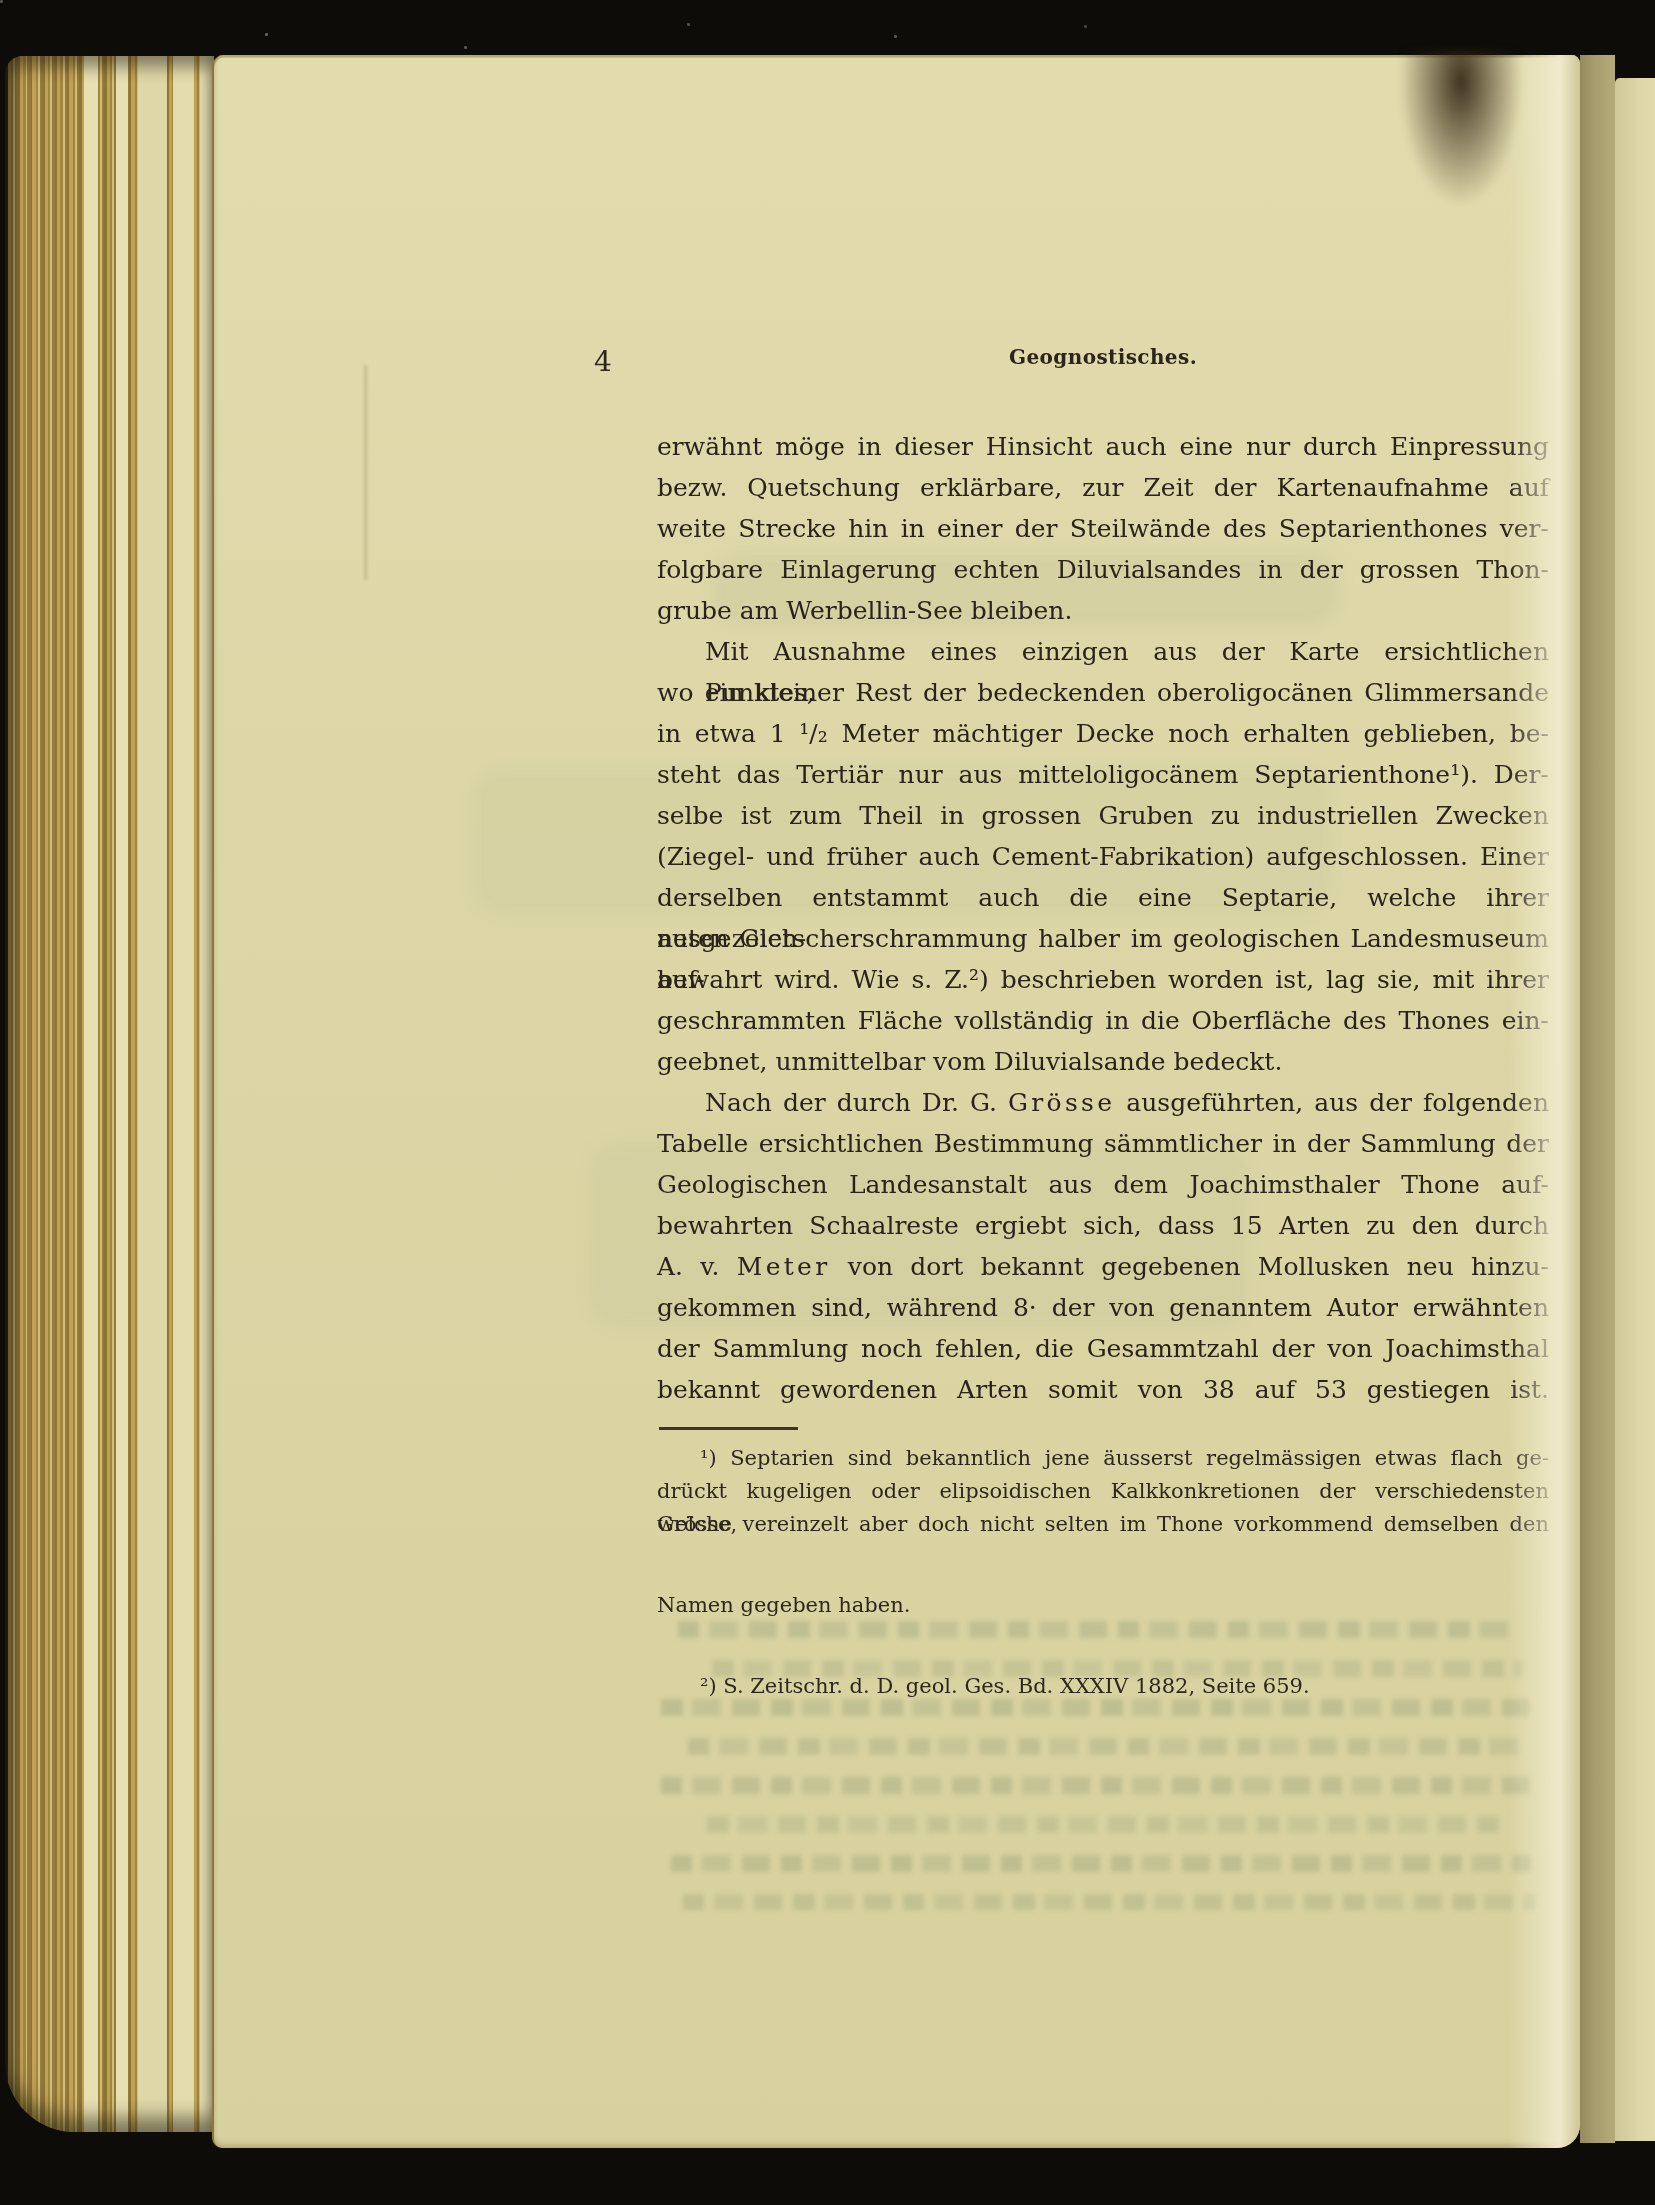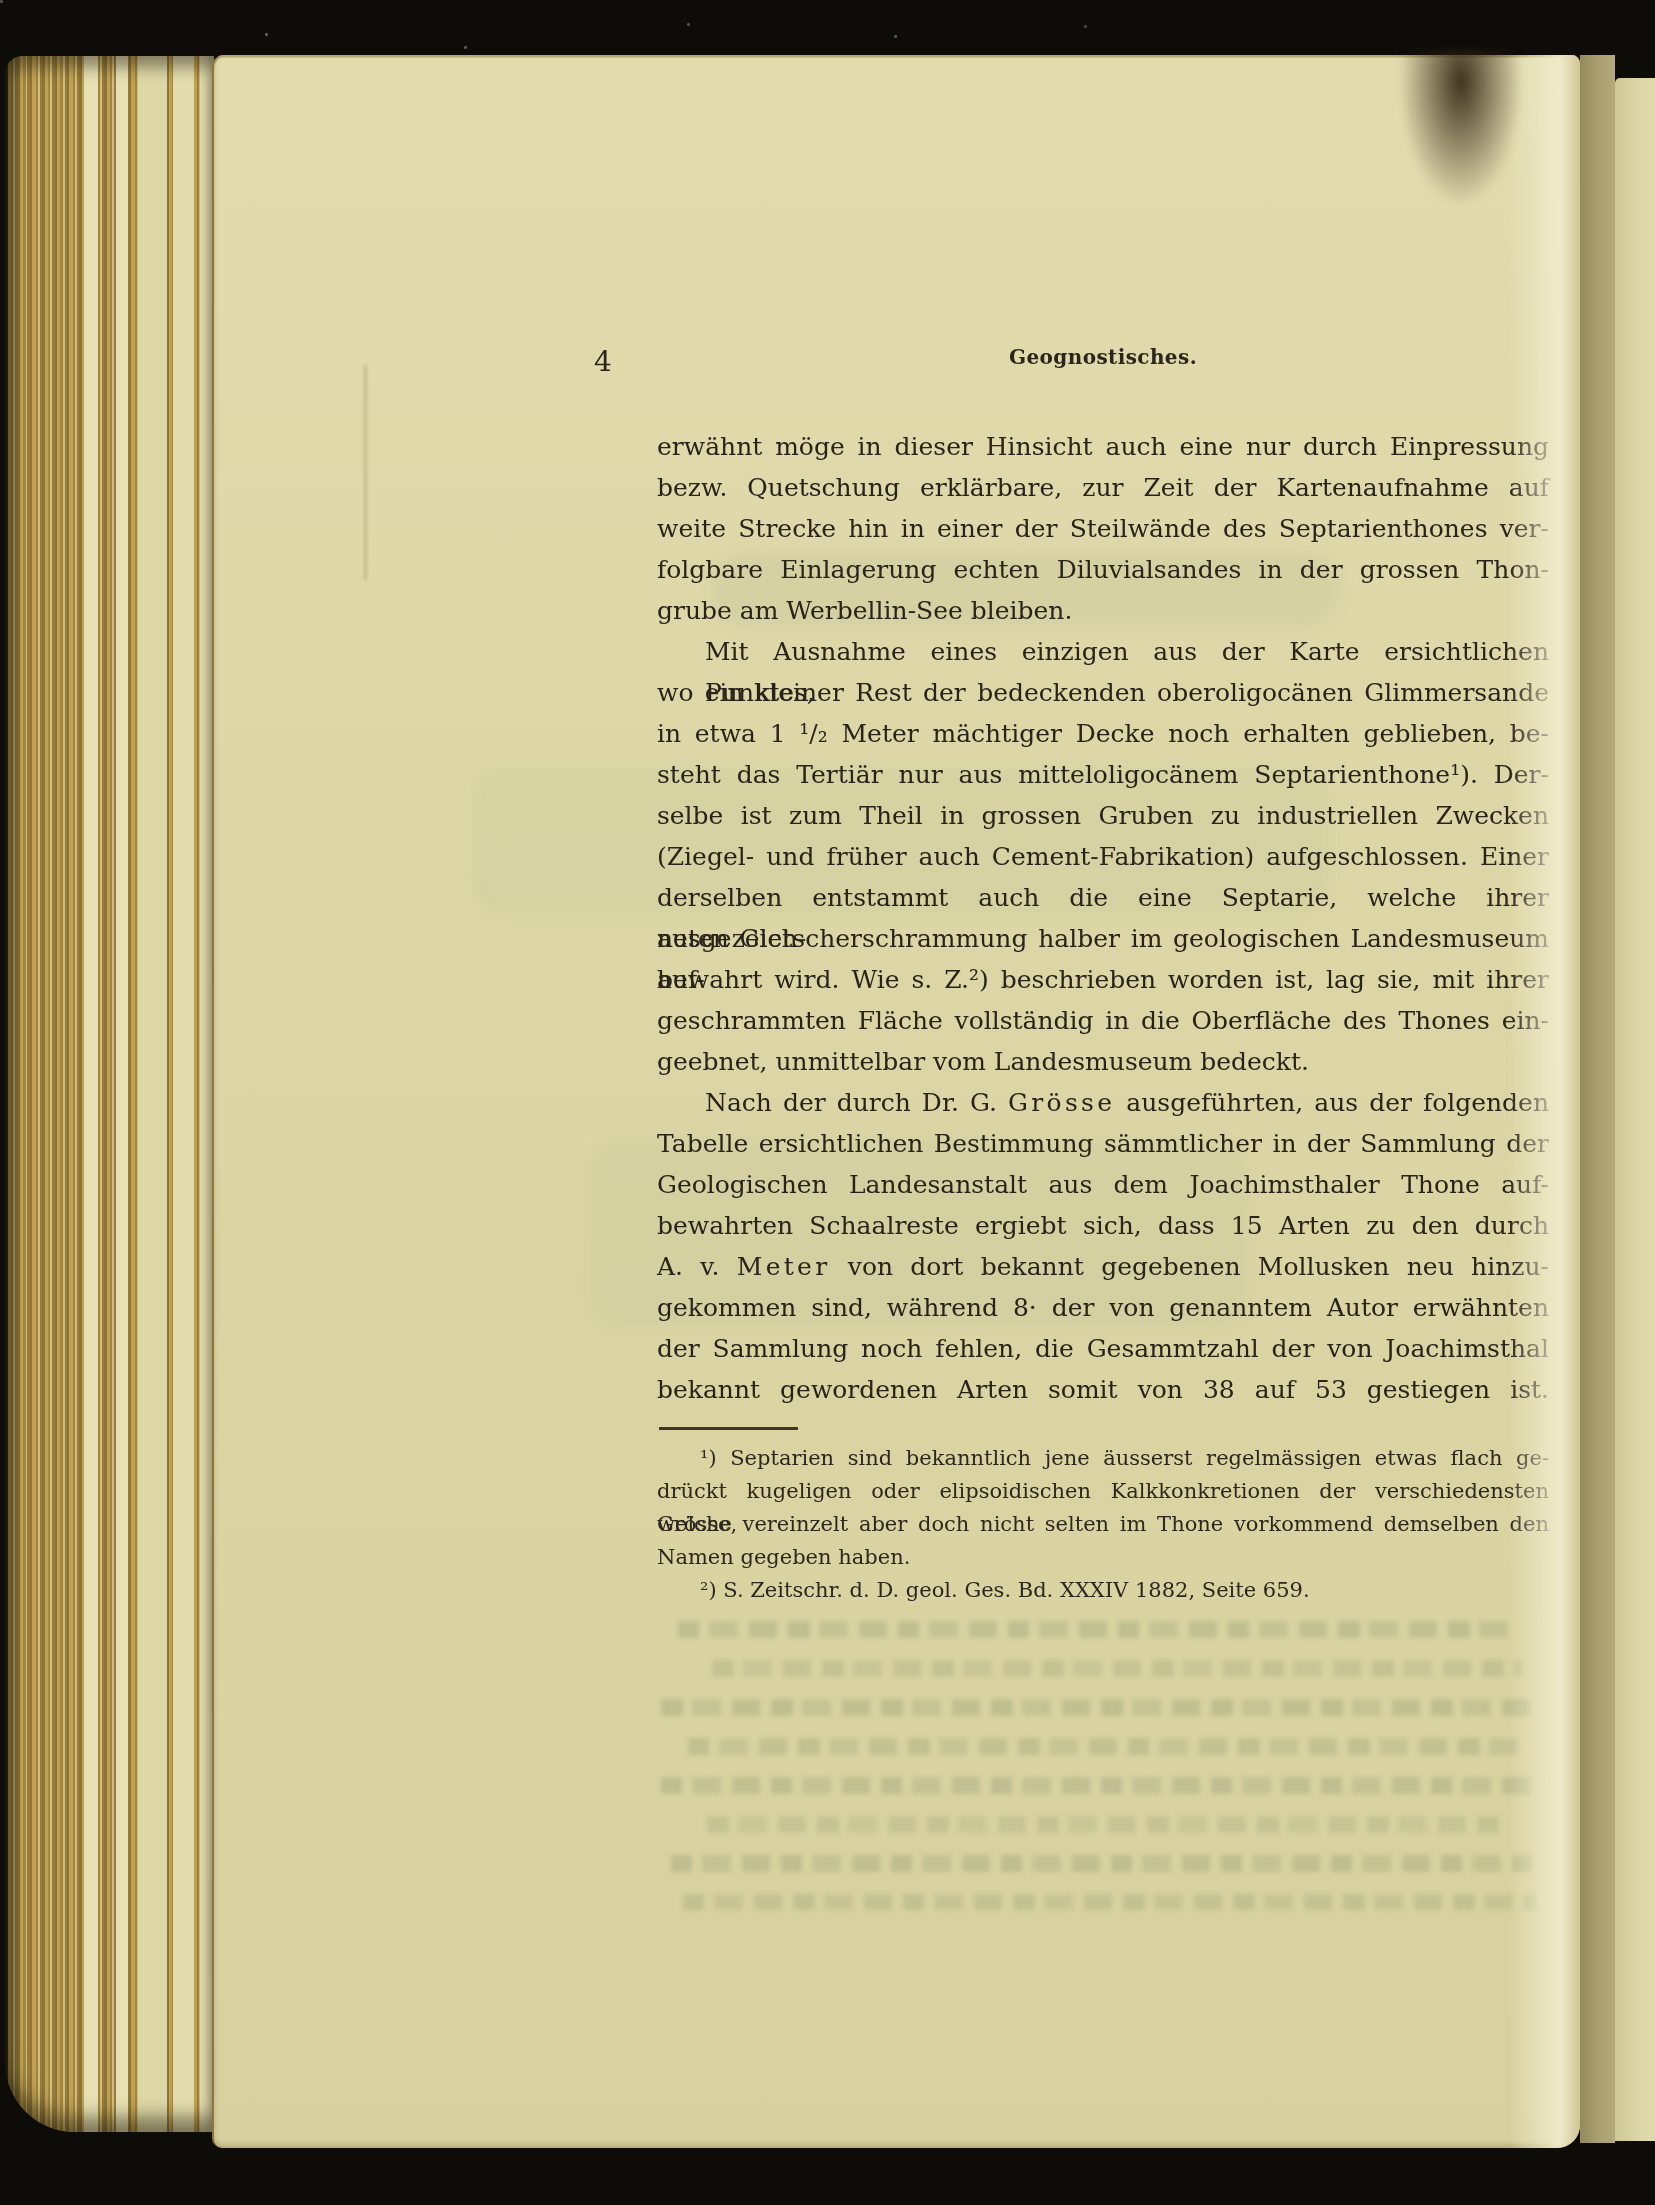--- a/index.html
+++ b/index.html
@@ -89,21 +89,21 @@
   .bline.indent{padding-left:48px;}
   .bline.last{text-align:left;text-align-last:left;}
   .sperr{letter-spacing:3.3px;}
   .fnrule{position:absolute;left:445px;top:1372px;width:139px;height:2.5px;background:#3c362a;}
   .footnotes{
     position:absolute;left:443px;top:1387px;width:892px;
     font-size:21px;line-height:33px;color:#2d271d;
   }
   .fline{height:33px;text-align:justify;text-align-last:justify;}
   .fline.indent{padding-left:43px;}
-  .fline.last{text-align:center;text-align-last:left;}
+  .fline.last{text-align:center;text-align-last:left;margin-top:48px;}
   
   .ghost{position:absolute;left:447px;top:1566px;width:892px;opacity:.5;}
   .gline{
     height:16.6px;margin-bottom:22.4px;filter:blur(2.5px);
     background:repeating-linear-gradient(90deg,
       rgba(122,136,98,.55) 0 21.5px, rgba(0,0,0,0) 21.5px 31px,
       rgba(122,136,98,.42) 31px 60px, rgba(0,0,0,0) 60px 71px,
       rgba(122,136,98,.5) 71px 99px, rgba(0,0,0,0) 99px 110px);
   }
   .gline:nth-child(1){width:836px;margin-left:16.6px;}
@@ -143,21 +143,21 @@
         <div class="bline indent">Mit Ausnahme eines einzigen aus der Karte ersichtlichen Punktes,</div>
         <div class="bline">wo ein kleiner Rest der bedeckenden oberoligocänen Glimmersande</div>
         <div class="bline">in etwa 1 ¹/₂ Meter mächtiger Decke noch erhalten geblieben, be-</div>
         <div class="bline">steht das Tertiär nur aus mitteloligocänem Septarienthone¹).  Der-</div>
         <div class="bline">selbe ist zum Theil in grossen Gruben zu industriellen Zwecken</div>
         <div class="bline">(Ziegel- und früher auch Cement-Fabrikation) aufgeschlossen.  Einer</div>
         <div class="bline">derselben entstammt auch die eine Septarie, welche ihrer ausgezeich-</div>
         <div class="bline">neten Gletscherschrammung halber im geologischen Landesmuseum auf-</div>
         <div class="bline">bewahrt wird.  Wie s. Z.²) beschrieben worden ist, lag sie, mit ihrer</div>
         <div class="bline">geschrammten Fläche vollständig in die Oberfläche des Thones ein-</div>
-        <div class="bline last">geebnet, unmittelbar vom Landesmuseum bedeckt.</div>
+        <div class="bline last">geebnet, unmittelbar vom Diluvialsande bedeckt.</div>
         <div class="bline indent">Nach der durch Dr. G. <span class="sperr">Grösse</span> ausgeführten, aus der folgenden</div>
         <div class="bline">Tabelle ersichtlichen Bestimmung sämmtlicher in der Sammlung der</div>
         <div class="bline">Geologischen Landesanstalt aus dem Joachimsthaler Thone auf-</div>
         <div class="bline">bewahrten Schaalreste ergiebt sich, dass 15 Arten zu den durch</div>
         <div class="bline">A. v. <span class="sperr">Meter</span> von dort bekannt gegebenen Mollusken neu hinzu-</div>
         <div class="bline">gekommen sind, während 8· der von genanntem Autor erwähnten</div>
         <div class="bline">der Sammlung noch fehlen, die Gesammtzahl der von Joachimsthal</div>
         <div class="bline">bekannt gewordenen Arten somit von 38 auf 53 gestiegen ist.</div>
       </div>
 

